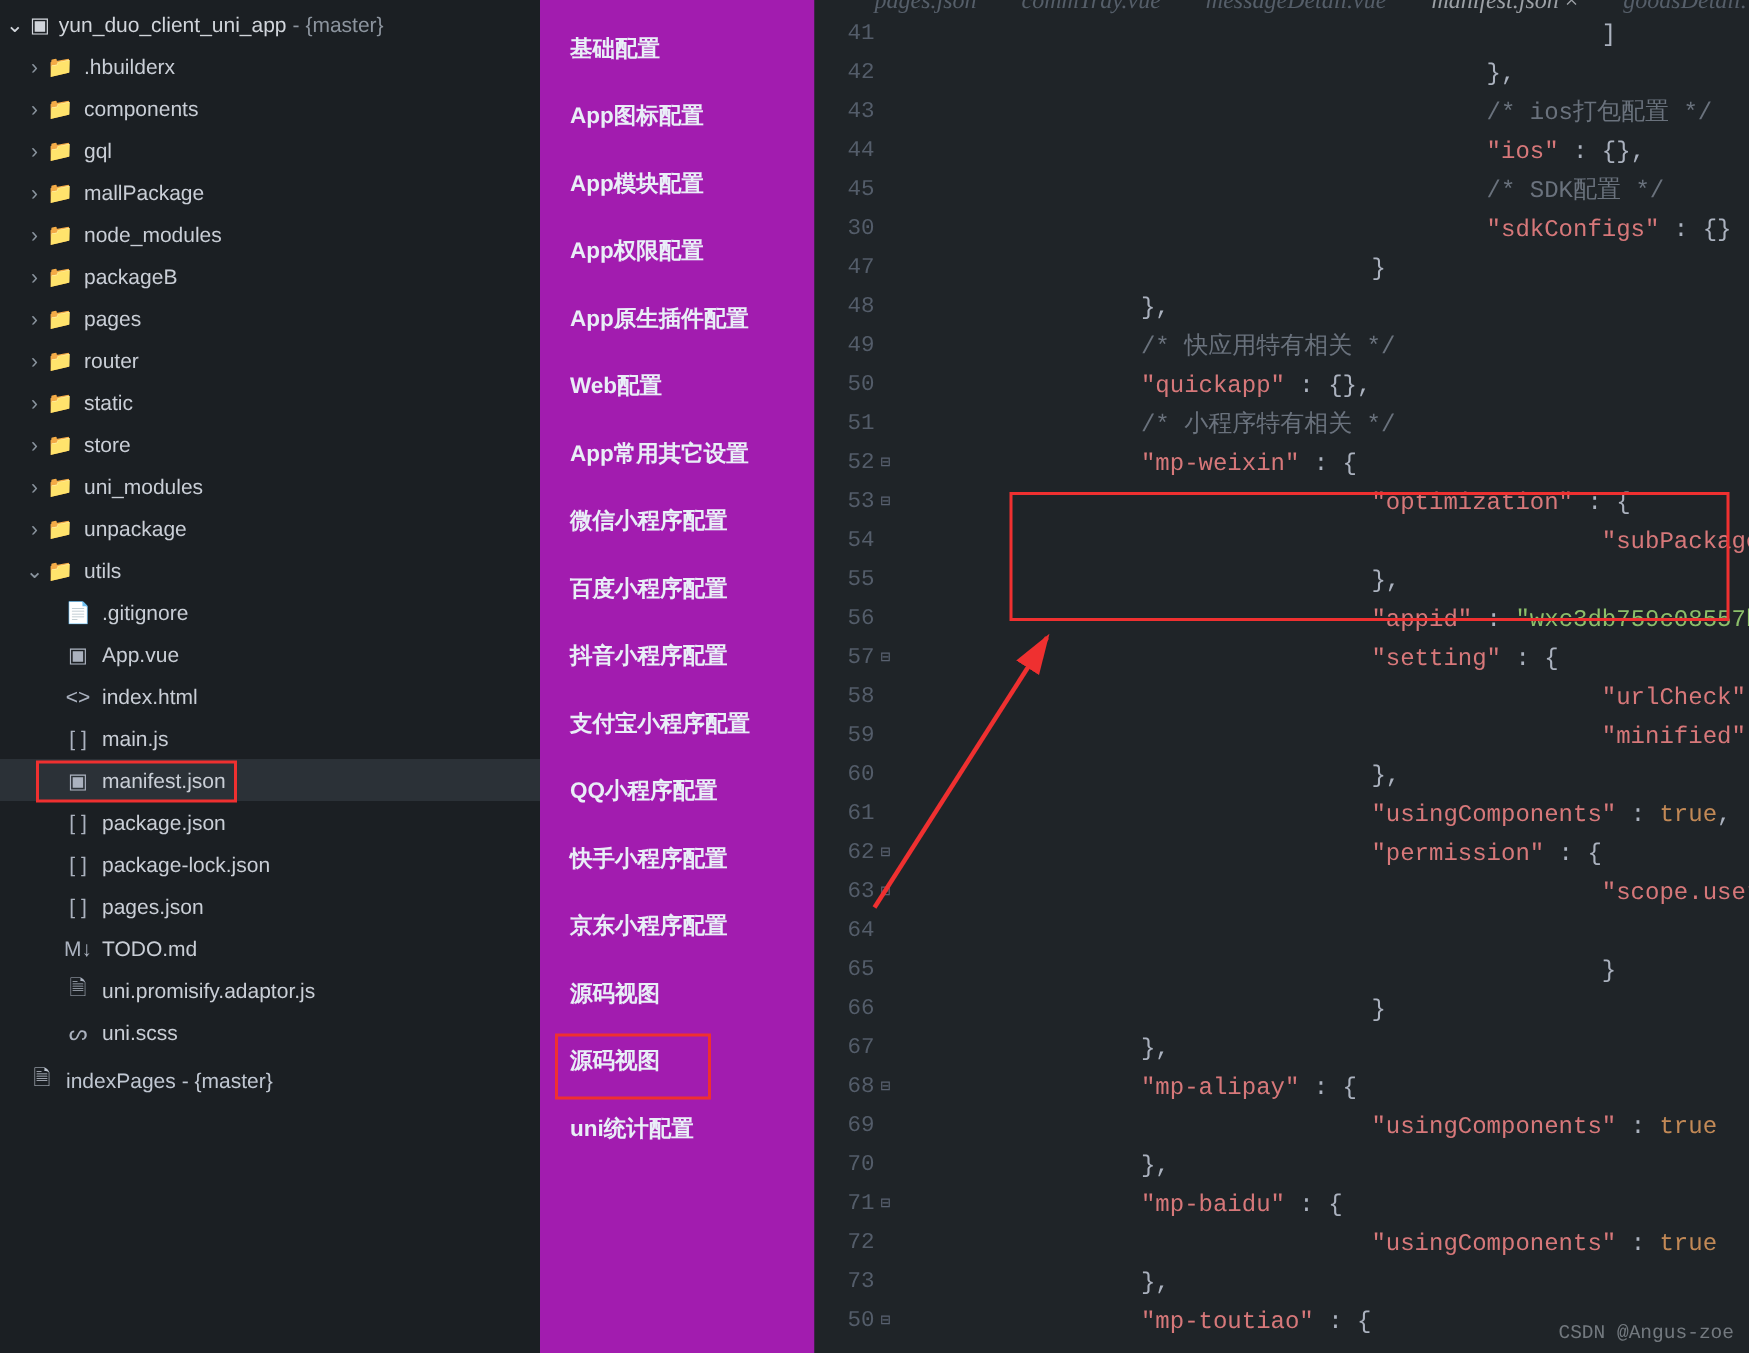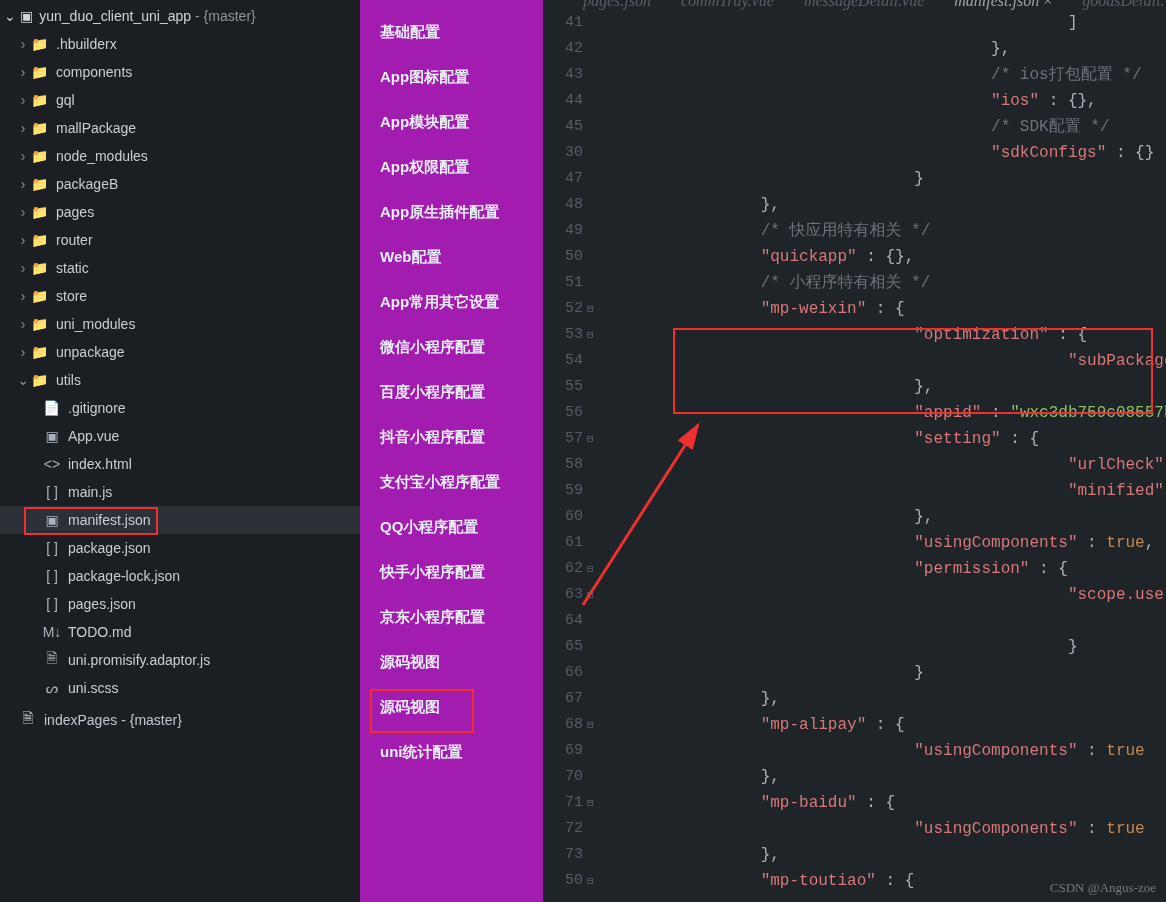--- a/index.html
+++ b/index.html
@@ -136,21 +136,21 @@
 .hlbox {
   position:absolute;
   border:2px solid #ef3030;
 }
 .watermark {
   position:absolute;
   right:10px; bottom:6px;
   color:#b8bfc7;
   opacity:.55;
   font-size:13px;
-  font-family:Liberation Serif, serif;
+  font-family:Liberation Mono, monospace;
 }
 svg.arrow-annot {
   position:absolute;
   pointer-events:none;
 }
 </style>
 </head>
 <body>
 
 <div class="sidebar">

